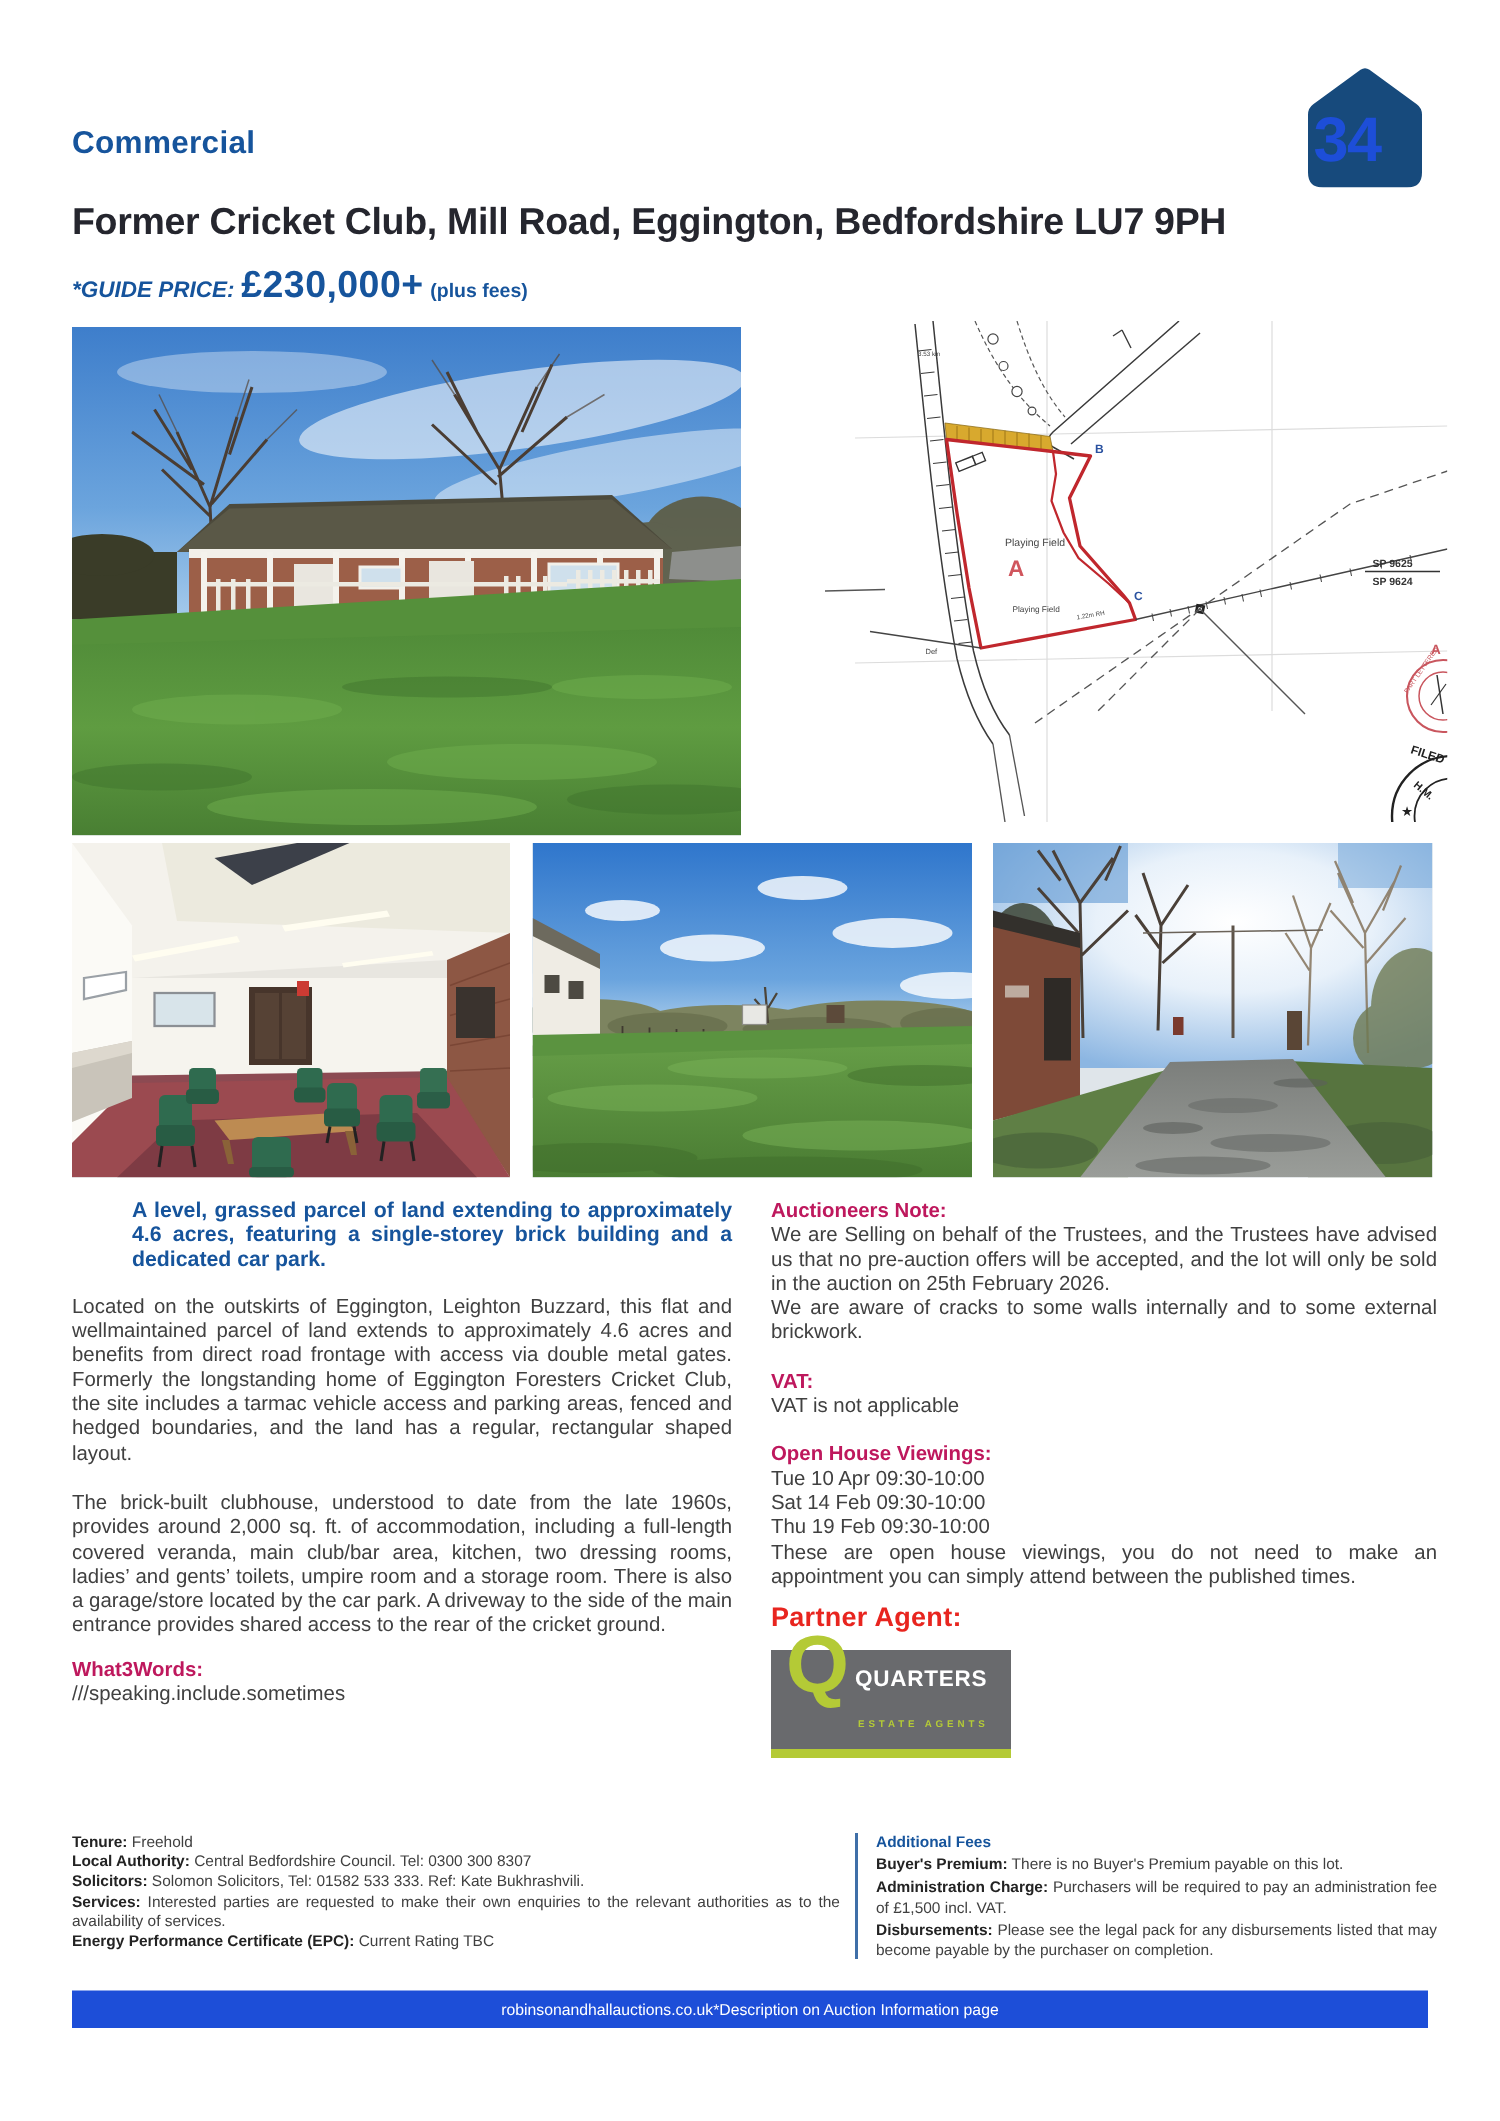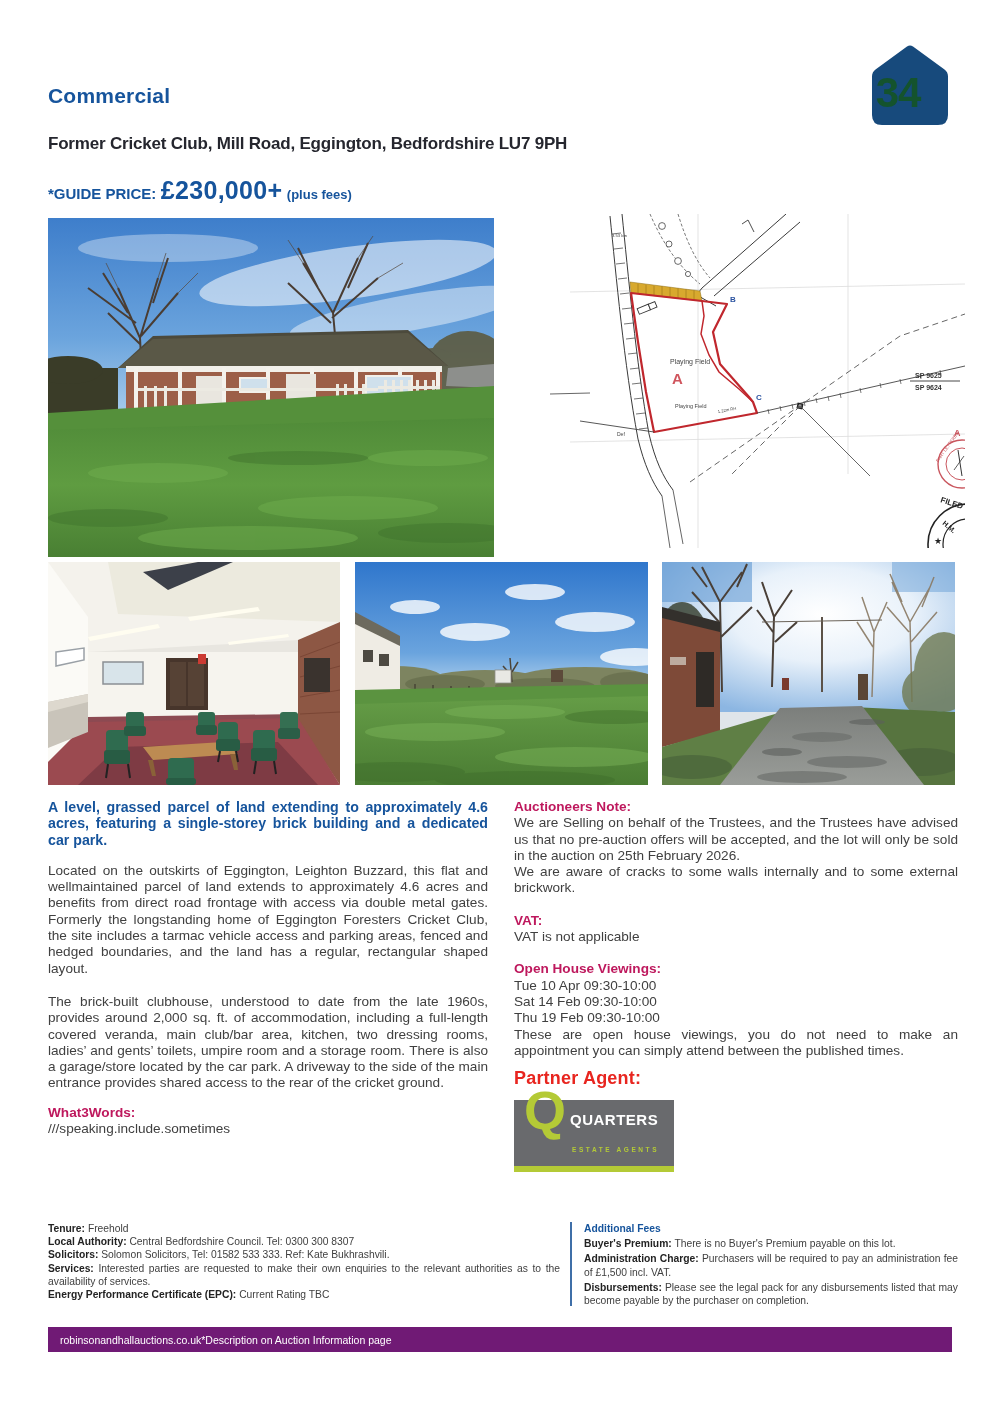--- a/index.html
+++ b/index.html
@@ -3,63 +3,63 @@
 <meta charset="utf-8">
 <style>
   * { margin:0; padding:0; box-sizing:border-box; }
   html,body { background:#ffffff; }
   body { font-family:"Liberation Sans", sans-serif; }
   .page { position:relative; width:1000px; height:1414px; background:#ffffff; overflow:hidden; margin:0 auto; }
 
   
   .category { position:absolute; left:48px; top:84px; font-size:21px; font-weight:bold; color:#16549c; letter-spacing:.2px; }
   .lot-badge { position:absolute; left:872px; top:45px; width:76px; height:80px; }
-  .lot-badge .num { position:absolute; left:0; top:24px; width:52px; text-align:center; color:#14532d; font-size:42px; font-weight:bold; letter-spacing:-1px; }
-  .title { position:absolute; left:48px; top:134px; width:860px; font-size:17px; font-weight:bold; color:#25262e; letter-spacing:-.2px; }
+  .lot-badge .num { position:absolute; left:0; top:24px; width:52px; text-align:center; color:#1d4ed8; font-size:42px; font-weight:bold; letter-spacing:-1px; }
+  .title { position:absolute; left:48px; top:134px; width:860px; font-size:25px; font-weight:bold; color:#25262e; letter-spacing:-.2px; }
   .price-row { position:absolute; left:48px; top:176px; color:#16549c; white-space:nowrap; }
-  .price-row .lbl { font-size:15px; font-weight:bold; vertical-align:baseline; }
+  .price-row .lbl { font-size:15px; font-weight:bold; vertical-align:baseline;font-style:italic; }
   .price-row .val { font-size:25px; font-weight:bold; letter-spacing:.3px; }
   .price-row .sfx { font-size:13px; font-weight:bold; }
 
   
   .ph { position:absolute; overflow:hidden; background:#dfe5ea; }
   .ph svg { display:block; }
   .main-photo { left:48px; top:218px; width:446px; height:339px; }
   .map-box   { left:550px; top:214px; width:415px; height:334px; background:#ffffff; }
   .photo-1 { left:48px;  top:562px; width:292px; height:223px; }
   .photo-2 { left:355px; top:562px; width:293px; height:223px; }
   .photo-3 { left:662px; top:562px; width:293px; height:223px; }
 
   
   .col { position:absolute; top:799px; font-size:13.6px; line-height:16.3px; color:#404040; }
   .col-left  { left:48px;  width:440px; }
   .col-right { left:514px; width:444px; }
   .just { text-align:justify; }
-  .summary { color:#16549c; font-weight:bold; font-size:14.2px; }  .gap-12 { height:12px; } .gap-16 { height:16px; }
+  .summary { color:#16549c; font-weight:bold; font-size:14.2px;margin-left:40px; }  .gap-12 { height:12px; } .gap-16 { height:16px; }
   .h-black { font-weight:bold; color:#be185d; }
   .w3w-value { color:#404040; }
   .partner { color:#e8251f; font-weight:bold; font-size:18px; letter-spacing:.2px; }
 
   
   .q-logo { margin-top:14px; width:160px; height:72px; background:#696a6d; position:relative; padding:8px 10px 0 12px; }
   .q-logo .qmark { position:absolute; left:10px; top:2px; font-size:54px; font-weight:bold; color:#b4ca36; font-family:"Liberation Sans",sans-serif; }
   .q-logo .qname { position:absolute; left:56px; top:12px; font-size:15px; font-weight:bold; color:#ffffff; letter-spacing:.5px; }
   .q-logo .qtag  { position:absolute; left:58px; top:42px; font-size:6.5px; font-weight:bold; color:#b4ca36; letter-spacing:2.6px; }
   .q-logo .qbar  { position:absolute; left:0; bottom:0; width:100%; height:6px; background:#b4ca36; }
 
   
   .details { position:absolute; left:48px; top:1222px; width:512px; font-size:10.3px; line-height:13.2px; color:#404040; text-align:justify; }
   .details b, .fees b { color:#232323; }
   .divider-v { position:absolute; left:570px; top:1222px; width:2px; height:84px; background:#3f6fa8; }
   .fees { position:absolute; left:584px; top:1222px; width:374px; font-size:10.3px; line-height:13.2px; color:#404040; text-align:justify; }
   .fees .fees-head { color:#16549c; font-weight:bold; margin-bottom:2px; }
   .fees .fee-row { margin-bottom:2px; }
 
   
-  .footer { position:absolute; left:48px; top:1327px; width:904px; height:25px; background:#701a75; color:#ffffff; font-size:10.5px; display:flex; align-items:center; justify-content:flex-start; padding:0 12px; }
+  .footer { position:absolute; left:48px; top:1327px; width:904px; height:25px; background:#1d4ed8; color:#ffffff; font-size:10.5px; display:flex; align-items:center; justify-content:center; padding:0 12px; }
   .footer a { color:#ffffff; text-decoration:none; }
 
   .map-box svg text { font-family:"Liberation Sans",sans-serif; }
 </style>
 </head>
 <body>
 
 <div class="page">
 
   <div class="category">Commercial</div>

